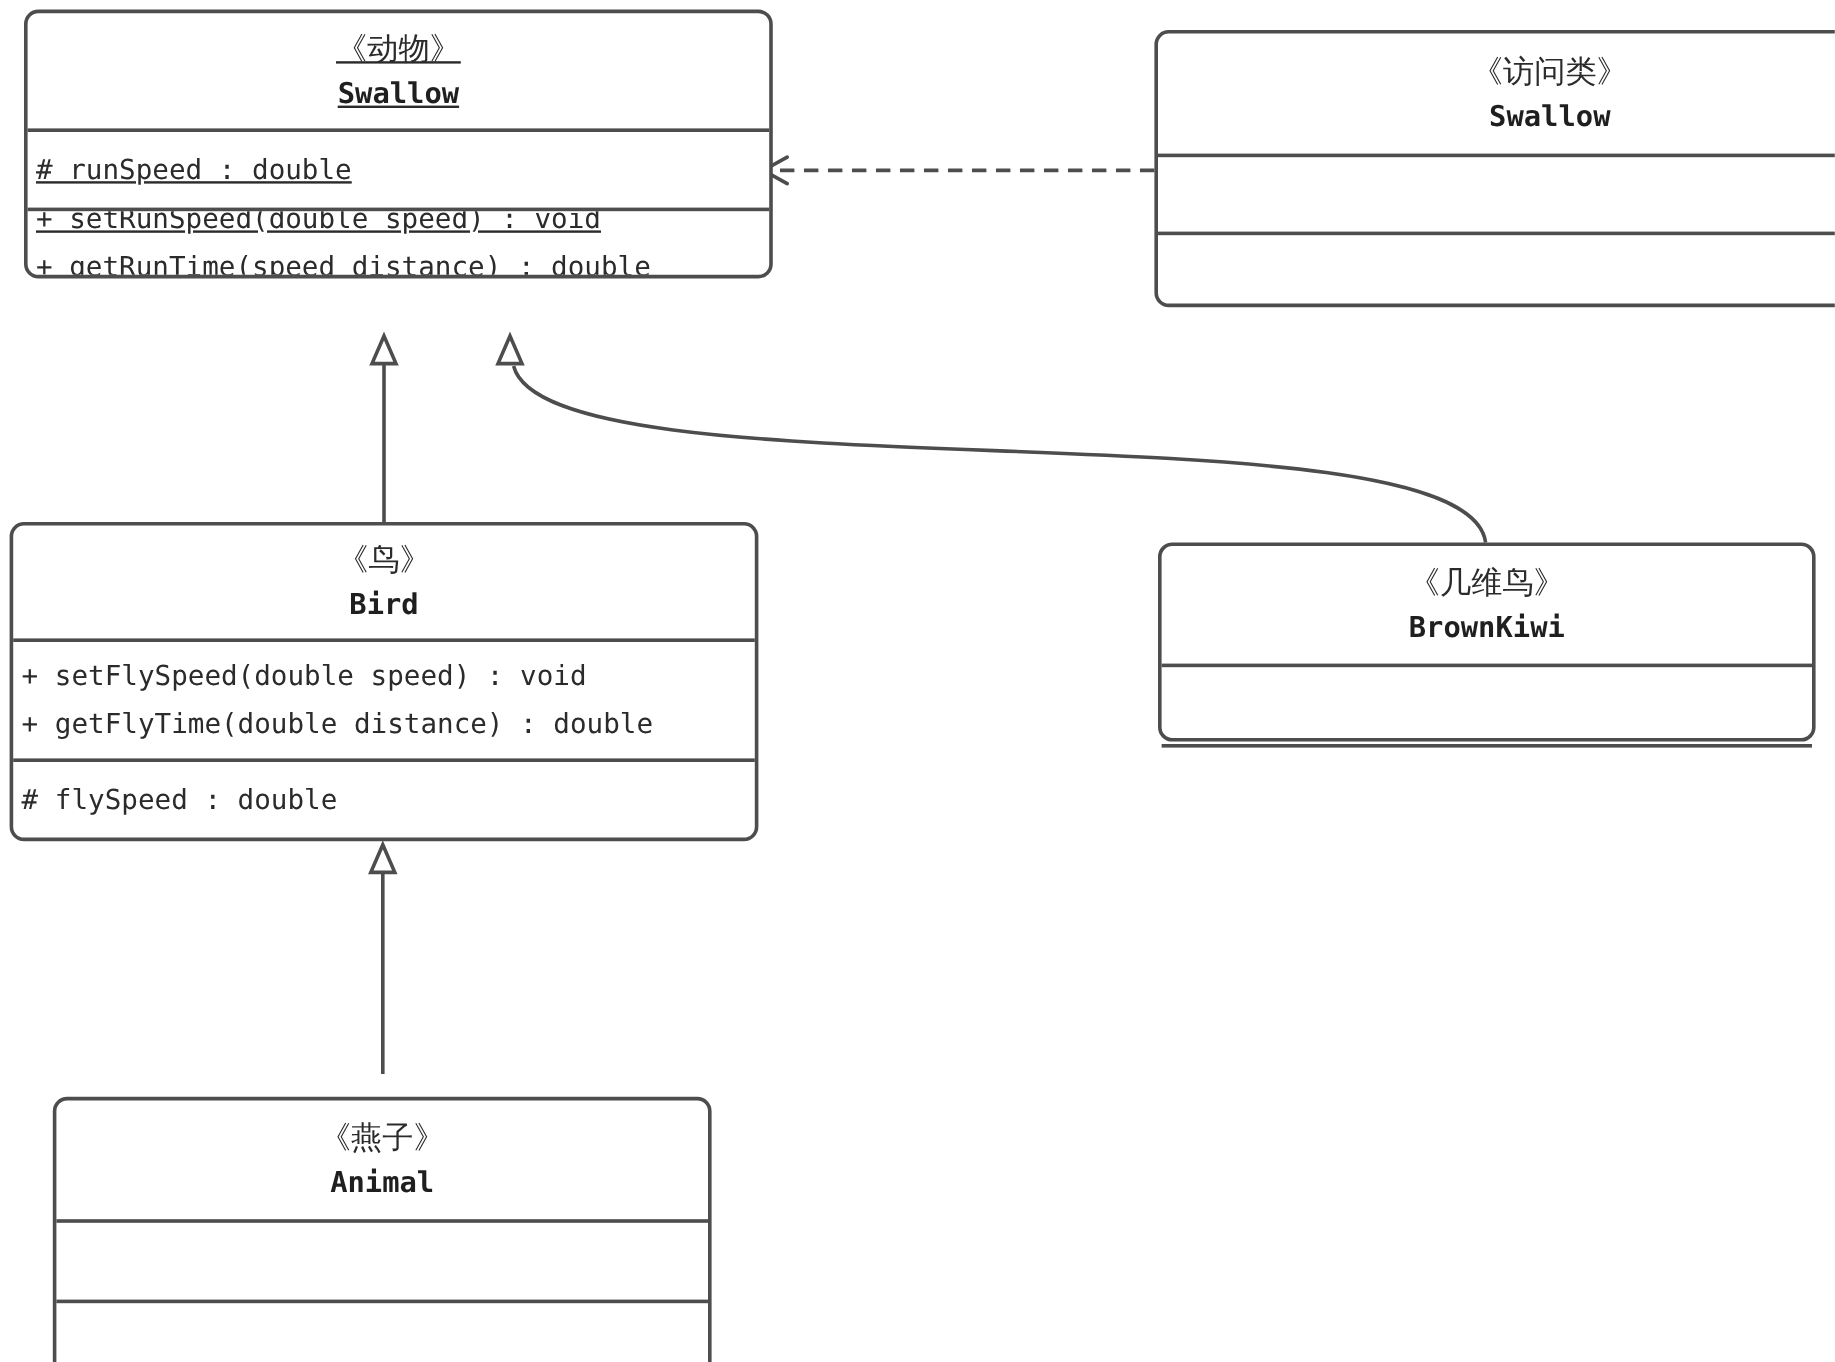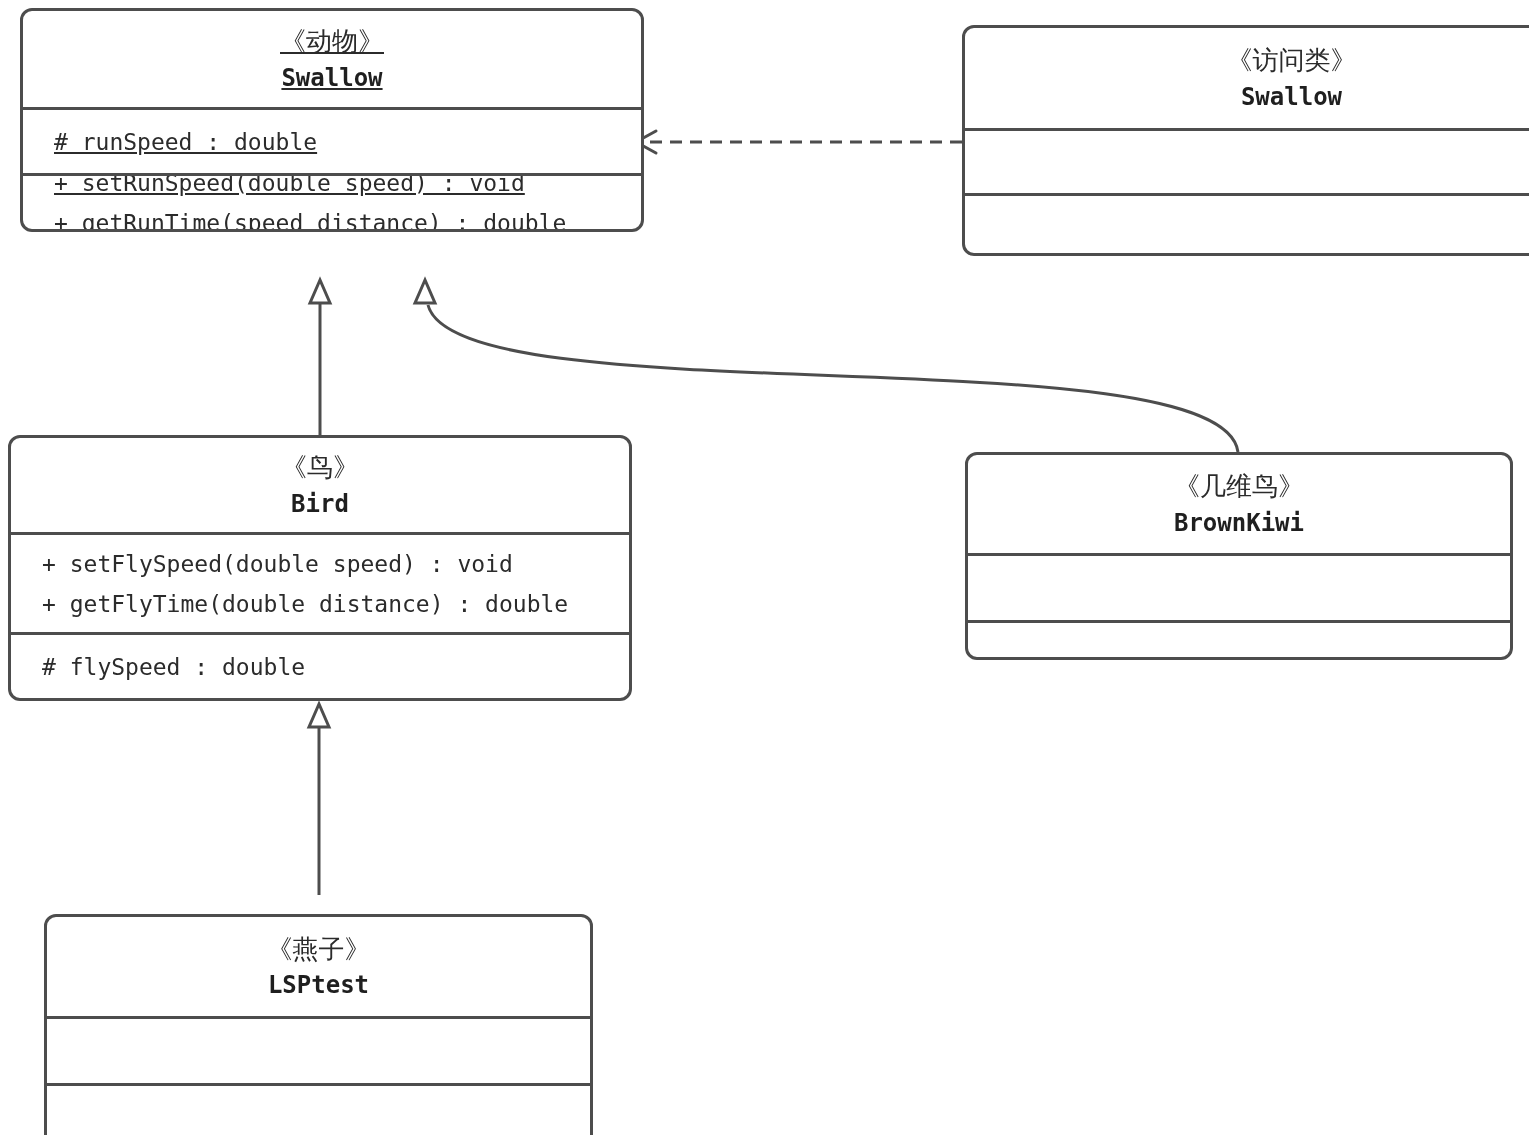--- a/index.html
+++ b/index.html
@@ -34,21 +34,20 @@
     flex-direction: column;
   }
   .compartment {
     display: flex;
     flex-direction: column;
     justify-content: center;
     overflow: hidden;
   }
   .compartment + .compartment {
     border-top: 3px solid var(--line);
-    padding-left: 24px;
   }
   .title-compartment {
     align-items: center;
     text-align: center;
     gap: 9px;
   }
   .stereotype {
     font-family: "DejaVu Serif", "Liberation Serif", serif;
     font-size: 26px;
     line-height: 1.1;
@@ -147,31 +146,31 @@
     </div>
     <div class="compartment" style="flex:1 1 auto;">
       <div class="member">+ setFlySpeed(double speed) : void</div>
       <div class="member">+ getFlyTime(double distance) : double</div>
     </div>
     <div class="compartment" style="flex:0 0 66px;">
       <div class="member"># flySpeed : double</div>
     </div>
   </div>
 
-  <div class="uml-class" style="left:965px; top:452px; width:548px; height:208px;">
+  <div class="uml-class" style="left:965px; top:452px; width:548px; height:166px;">
     <div class="compartment title-compartment" style="flex:0 0 98px;">
       <div class="stereotype">《几维鸟》</div>
       <div class="class-name">BrownKiwi</div>
     </div>
     <div class="compartment" style="flex:0 0 67px;"></div>
     <div class="compartment" style="flex:1 1 auto;"></div>
   </div>
 
   <div class="uml-class" style="left:44px; top:895px; width:549px; height:232px;margin-top:19px;">
     <div class="compartment title-compartment" style="flex:0 0 99px;">
       <div class="stereotype">《燕子》</div>
-      <div class="class-name">LSPtest</div>
+      <div class="class-name">Animal</div>
     </div>
     <div class="compartment" style="flex:0 0 67px;"></div>
     <div class="compartment" style="flex:1 1 auto;"></div>
   </div>
 
 </div>
 
 </body></html>

